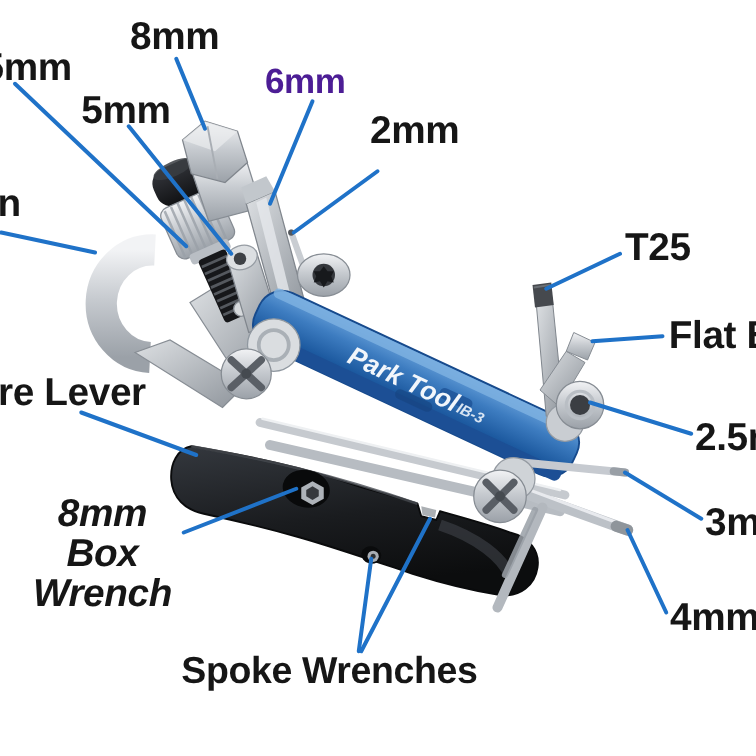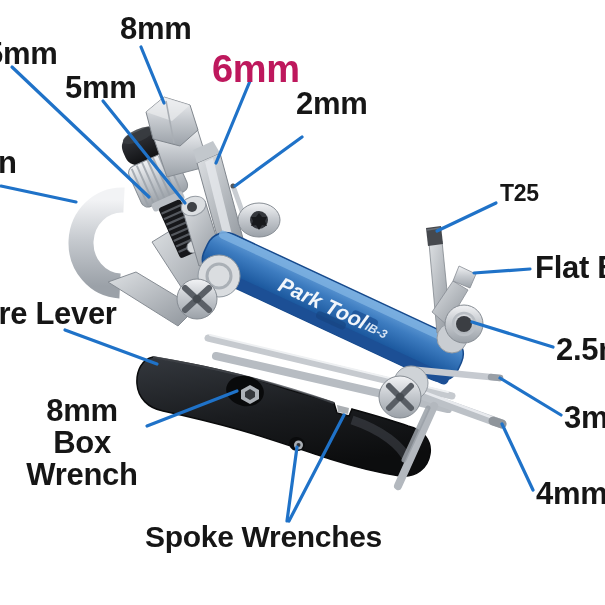--- a/index.html
+++ b/index.html
@@ -16,21 +16,21 @@
   #leader-svg{z-index:5;}
   #labels-layer{position:absolute;left:0;top:0;width:605px;height:605px;z-index:10;}
   .lbl{
     position:absolute;
     font-weight:700;
     line-height:1.04;
     letter-spacing:-0.3px;
     white-space:pre;
     color:#161616;
   }
-  .lbl.center{text-align:center;white-space:pre-line;}
+  .lbl.center{text-align:center;white-space:pre-line;font-style:italic;}
 </style>
 </head>
 <body>
 
 <div id="figure">
 
   <svg id="tool-art" viewBox="0 0 605 605">
     <defs>
       <linearGradient id="gSilver" x1="0" y1="0" x2="0" y2="1">
         <stop offset="0" stop-color="#f2f3f5"></stop>
@@ -204,27 +204,27 @@
       <line x1="553" y1="347" x2="472" y2="322" stroke="#1f72c8" stroke-width="3.2" stroke-linecap="round"></line>
       <line x1="561" y1="415" x2="500" y2="378" stroke="#1f72c8" stroke-width="3.2" stroke-linecap="round"></line>
       <line x1="533" y1="490" x2="502" y2="424" stroke="#1f72c8" stroke-width="3.2" stroke-linecap="round"></line>
       <line x1="65" y1="330" x2="157" y2="364" stroke="#1f72c8" stroke-width="3.2" stroke-linecap="round"></line>
       <line x1="147" y1="426" x2="237" y2="391" stroke="#1f72c8" stroke-width="3.2" stroke-linecap="round"></line>
       <line x1="287" y1="521" x2="297" y2="447" stroke="#1f72c8" stroke-width="3.2" stroke-linecap="round"></line>
       <line x1="289" y1="521" x2="344" y2="415" stroke="#1f72c8" stroke-width="3.2" stroke-linecap="round"></line>
     </svg>
 
   <div id="labels-layer">
-      <div class="lbl" style="left: 120px; top: 13px; font-size: 31px; color: rgb(22, 22, 22);">8mm</div>
-      <div class="lbl" style="left: 212px; top: 50px; font-size: 38px; color: #be185d;">6mm</div>
+      <div class="lbl" style="left: 104px; top: 13px; font-size: 31px; color: rgb(22, 22, 22);">8mm</div>
+      <div class="lbl" style="left: 212px; top: 50px; font-size: 28px; color: #4c1d95;">6mm</div>
       <div class="lbl" style="left: 65px; top: 72px; font-size: 31px; color: rgb(22, 22, 22);">5mm</div>
       <div class="lbl" style="left: 296px; top: 88px; font-size: 31px; color: rgb(22, 22, 22);">2mm</div>
       <div class="lbl" style="left: -14px; top: 38px; font-size: 31px; color: rgb(22, 22, 22);">5mm</div>
       <div class="lbl" style="left: -2px; top: 147px; font-size: 31px; color: rgb(22, 22, 22);">n</div>
-      <div class="lbl" style="left: 500px; top: 182px; font-size: 23px; color: rgb(22, 22, 22);">T25</div>
+      <div class="lbl" style="left: 500px; top: 182px; font-size: 31px; color: rgb(22, 22, 22);">T25</div>
       <div class="lbl" style="left: 535px; top: 252px; font-size: 31px; color: rgb(22, 22, 22);">Flat Blade</div>
       <div class="lbl" style="left: 556px; top: 334px; font-size: 31px; color: rgb(22, 22, 22);">2.5mm</div>
       <div class="lbl" style="left: 564px; top: 402px; font-size: 31px; color: rgb(22, 22, 22);">3mm</div>
       <div class="lbl" style="left: 536px; top: 478px; font-size: 31px; color: rgb(22, 22, 22);">4mm</div>
       <div class="lbl" style="left: -28px; top: 298px; font-size: 31px; color: rgb(22, 22, 22);">Tire Lever</div>
       <div class="lbl center" style="left: 14px; top: 395px; font-size: 31px; color: rgb(22, 22, 22); width: 136px;">8mm Box
 Wrench</div>
       <div class="lbl" style="left: 145px; top: 521px; font-size: 30px; color: rgb(22, 22, 22);">Spoke Wrenches</div>
     </div>
 </div>

